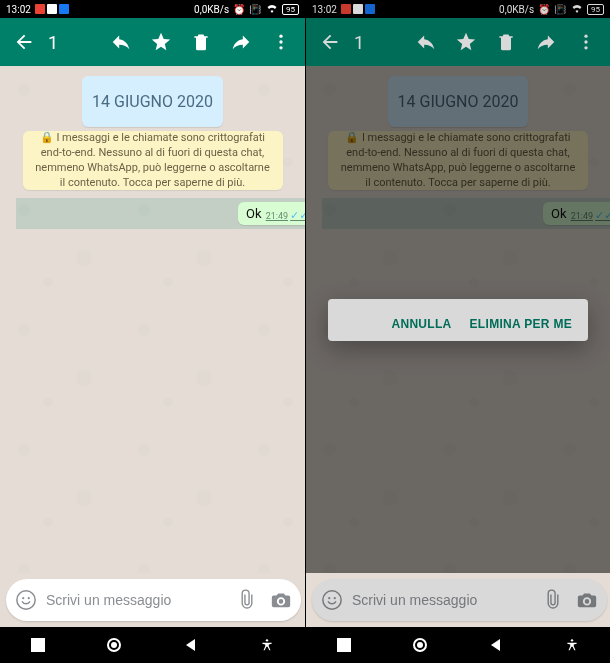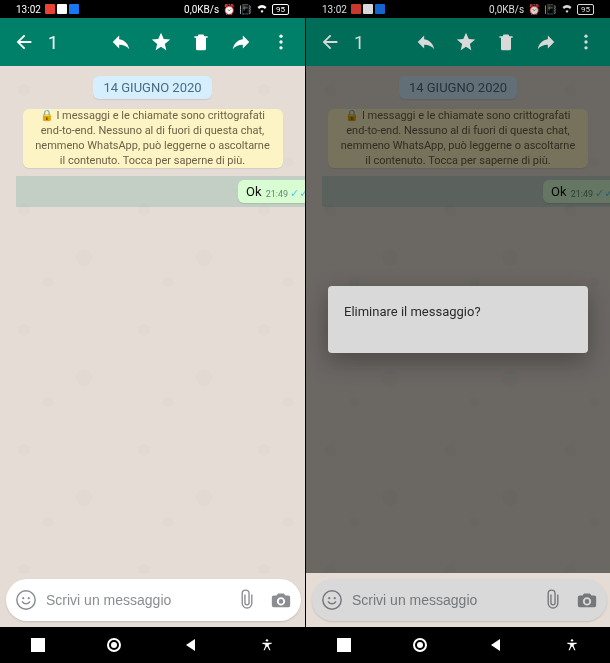--- a/index.html
+++ b/index.html
@@ -21,21 +21,21 @@
   }
   .phone-right { border-left: 1px solid #000; }
   .status-bar {
     height: 18px;
     background: #000;
     color: #fff;
     font-size: 10px;
     display: flex;
     align-items: center;
     justify-content: space-between;
-    padding: 0 16px;
+    padding: 0 6px;
   }
   .status-left, .status-right {
     display: flex;
     align-items: center;
     gap: 4px;
   }
   .status-icons { display: inline-flex; gap: 2px; align-items: center; }
   .ico { display: inline-block; width: 10px; height: 10px; }
   .ico-m { background:#ea4335; border-radius:1px; }
   .ico-g { background:#fff; border-radius:1px; }
@@ -65,25 +65,25 @@
       radial-gradient(circle at 40% 80%, rgba(0,0,0,0.015) 0 5px, transparent 5px);
     background-size: 120px 120px;
     display:flex;
     flex-direction:column;
     align-items:center;
     padding-top:10px;
   }
   .date-chip {
     background:#d5efff;
     color:#4a6b82;
-    font-size:13px;
-    padding:4px 10px;
+    font-size:16px;
+    padding:16px 10px;
     border-radius:6px;
     box-shadow:0 1px 1px rgba(0,0,0,0.1);
-    margin-bottom:10px;
+    margin-bottom:4px;
   }
   .encryption-notice {
     background:#fdf4c5;
     color:#6b6147;
     font-size:11px;
     text-align:center;
     padding:0 10px;
     border-radius:6px;
     width:260px;
     line-height:1.35;
@@ -102,21 +102,21 @@
     background:#d9fdd3;
     border-radius:6px;
     padding:4px 6px 4px 8px;
     box-shadow:0 1px 1px rgba(0,0,0,0.1);
     display:flex;
     align-items:flex-end;
     gap:4px;
     min-width:56px;
   }
   .msg-text { font-size:13px; color:#111; }
-  .msg-meta { font-size:9px; color:#5f8d6e; display:flex; align-items:center; gap:2px;}
+  .msg-meta { font-size:9px; color:#5f8d6e; display:flex; align-items:center; gap:2px;text-decoration:underline;}
   .ticks { color:#4fc3f7; font-size:11px; line-height:1; }
   .input-bar {
     height:54px;
     display:flex;
     align-items:center;
     padding:6px;
     gap:16px;
   }
   .input-pill {
     flex:1;
@@ -384,21 +384,24 @@
         <span class="msg-text">Ok</span>
         <span class="msg-meta">
           <span>21:49</span>
           <span class="ticks">✓✓</span>
         </span>
       </div>
     </div>
 
     <div class="overlay">
       <div class="dialog">
-        <div class="dialog-title">Eliminare il messaggio?</div>
+        <div class="dialog-actions">
+          <button class="dialog-btn">ANNULLA</button>
+          <button class="dialog-btn">ELIMINA PER ME</button>
+        </div>
       </div>
     </div>
   </div>
 
   <div class="input-bar">
     <div class="input-pill">
       <span class="pill-icon">
         <svg width="22" height="22" viewBox="0 0 24 24">
             <circle cx="12" cy="12" r="10" fill="none" stroke="#8a8d91" stroke-width="1.6"></circle>
             <circle cx="9" cy="10" r="1.2" fill="#8a8d91"></circle>

